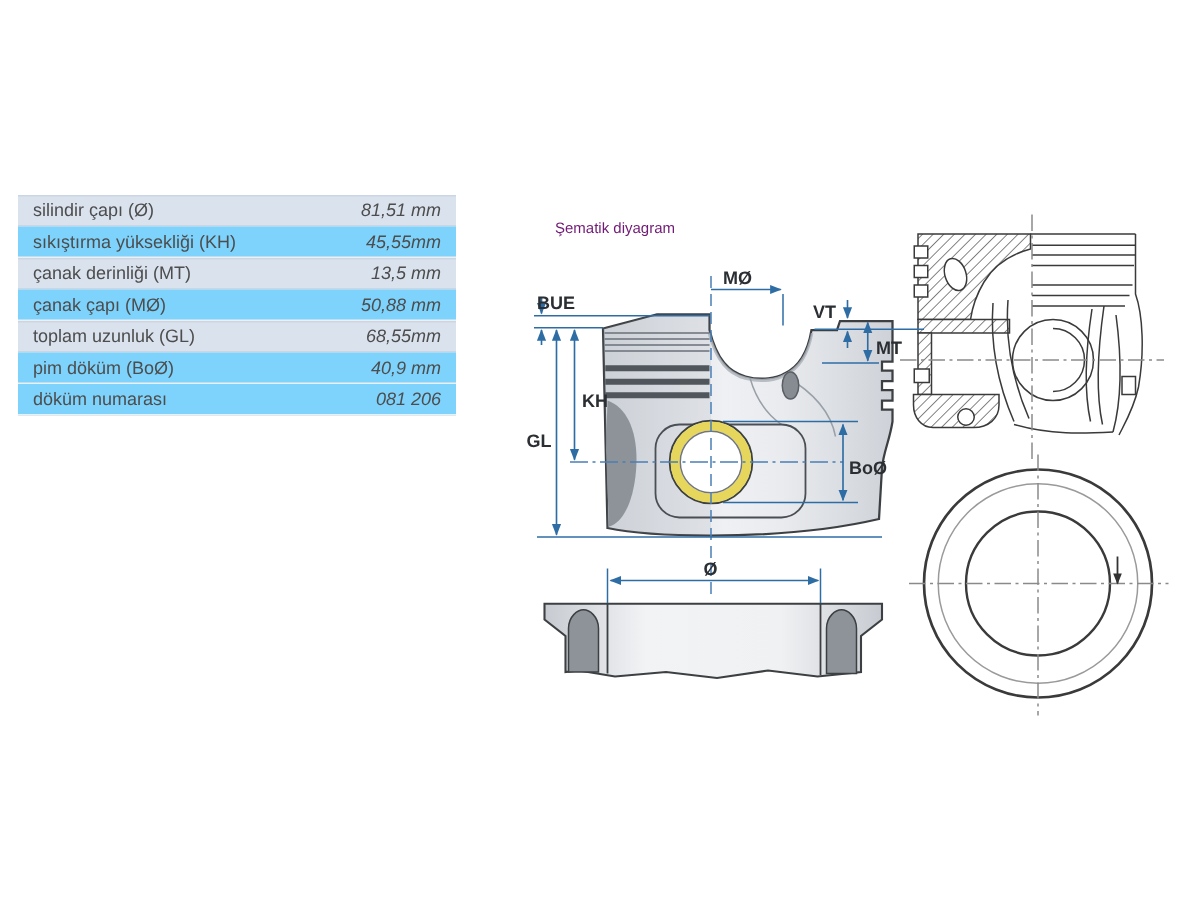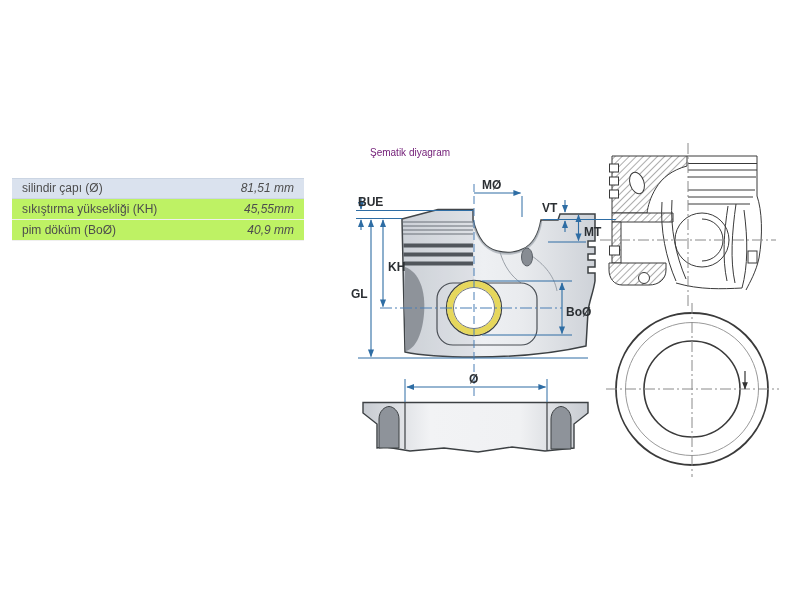--- a/index.html
+++ b/index.html
@@ -1,22 +1,22 @@
 <!DOCTYPE html>
 <html><head>
 <meta charset="utf-8">
 <style>
   html,body{margin:0;padding:0;background:#fff;}
   .stage{position:relative;width:800px;height:600px;background:#ffffff;overflow:hidden;
          font-family:"Liberation Sans",sans-serif;}
   
-  .spec-table{position:absolute;left:12px;top:130px;width:292px;margin-top:48px;}
+  .spec-table{position:absolute;left:12px;top:130px;width:292px;}
   .spec-row{display:flex;justify-content:space-between;align-items:center;height:21px;
             box-sizing:border-box;padding:0 10px;font-size:12px;color:#4d4d4d;
-            border-bottom:1px solid #efefef;background:#bef264;}
+            border-bottom:1px solid #efefef;background:#7dd3fc;}
   .spec-row.shaded{background:#dae2ee;border-bottom-color:#cbd5e3;
                    box-shadow:inset 0 1px 0 #cbd5e3;}
   .spec-row .lbl{white-space:nowrap;}
   .spec-row .val{white-space:nowrap;text-align:right;font-style:italic;}
   
   .diagram-title{position:absolute;left:370px;top:147px;width:212px;text-align:left;
                  font-size:10px;color:#701a75;}
   
   svg.draw{position:absolute;left:0;top:0;}
   .dim{stroke:#2e6da4;stroke-width:1.1;fill:none;}
@@ -35,23 +35,39 @@
 
   <div class="spec-table">
     <div class="spec-row shaded">
       <span class="lbl">silindir çapı (Ø)</span>
       <span class="val">81,51 mm</span>
     </div>
     <div class="spec-row">
       <span class="lbl">sıkıştırma yüksekliği (KH)</span>
       <span class="val">45,55mm</span>
     </div>
+    <div class="spec-row shaded">
+      <span class="lbl">çanak derinliği (MT)</span>
+      <span class="val">13,5 mm</span>
+    </div>
+    <div class="spec-row">
+      <span class="lbl">çanak çapı (MØ)</span>
+      <span class="val">50,88 mm</span>
+    </div>
+    <div class="spec-row shaded">
+      <span class="lbl">toplam uzunluk (GL)</span>
+      <span class="val">68,55mm</span>
+    </div>
     <div class="spec-row">
       <span class="lbl">pim döküm (BoØ)</span>
       <span class="val">40,9 mm</span>
+    </div>
+    <div class="spec-row">
+      <span class="lbl">döküm numarası</span>
+      <span class="val">081 206</span>
     </div>
   </div>
 
   <div class="diagram-title">Şematik diyagram</div>
 
   <svg class="draw" width="800" height="600" viewBox="0 0 800 600">
     <defs>
       <marker id="mB" viewBox="0 0 10 10" refX="8.6" refY="5" markerWidth="7.5" markerHeight="7.5" orient="auto-start-reverse">
         <path d="M0,1.3 L9.4,5 L0,8.7 Z" fill="#2e6da4"></path>
       </marker>

